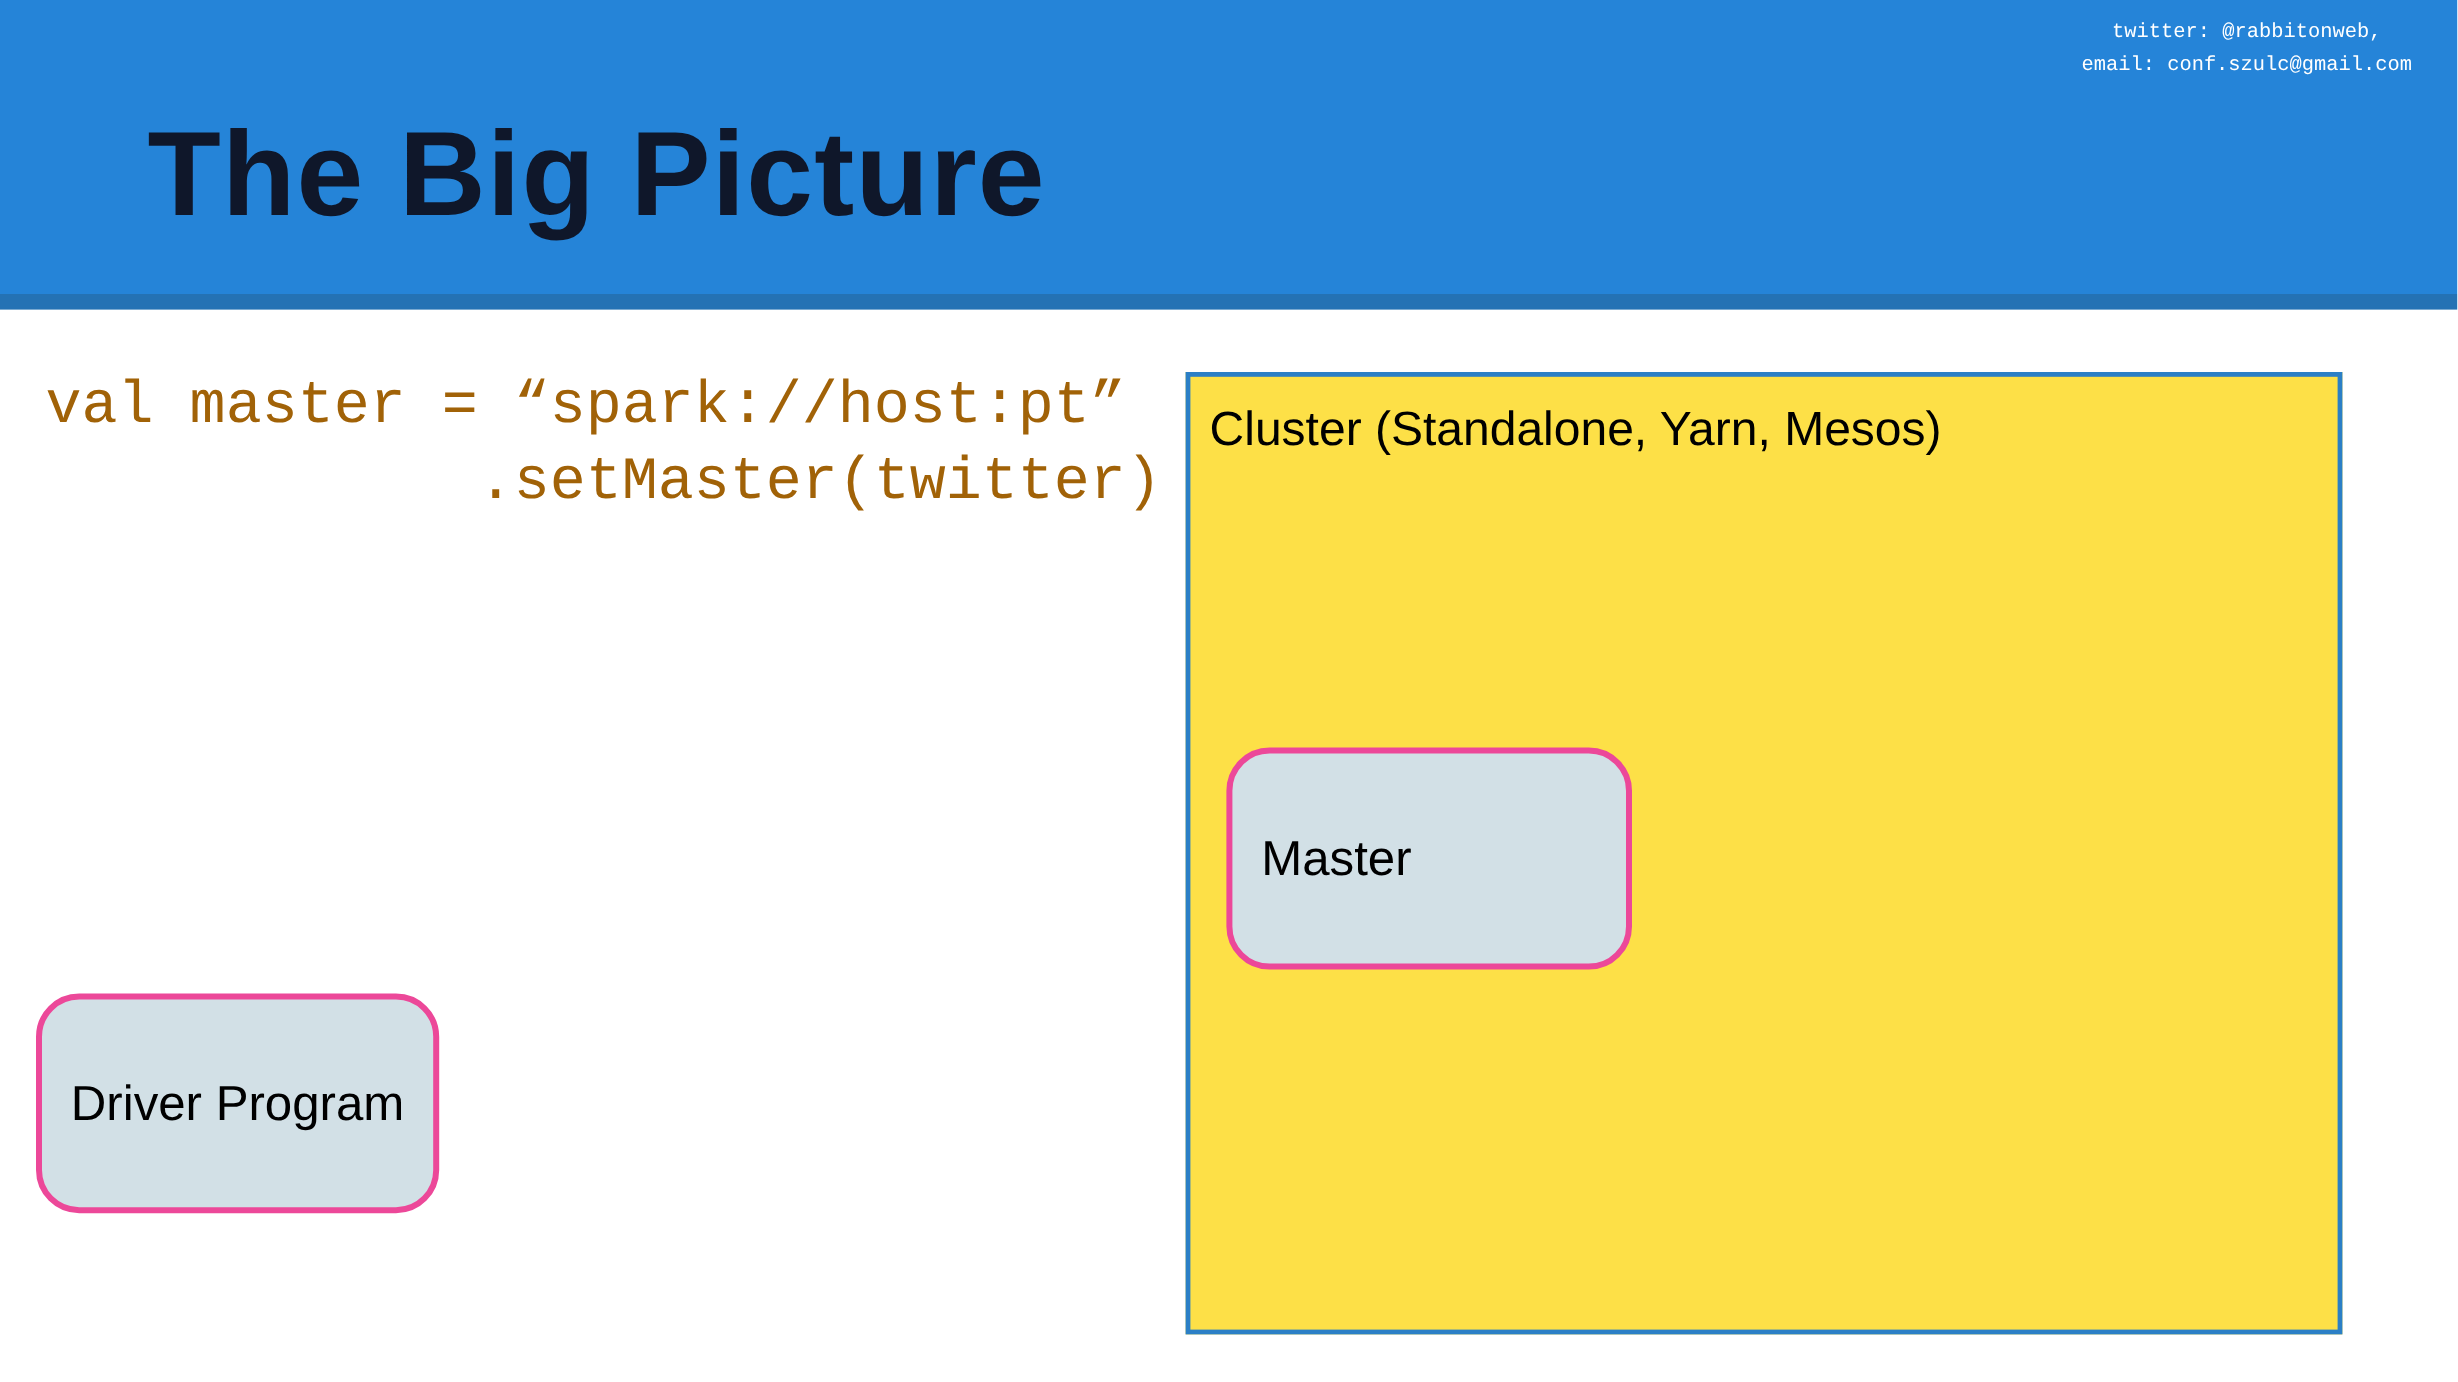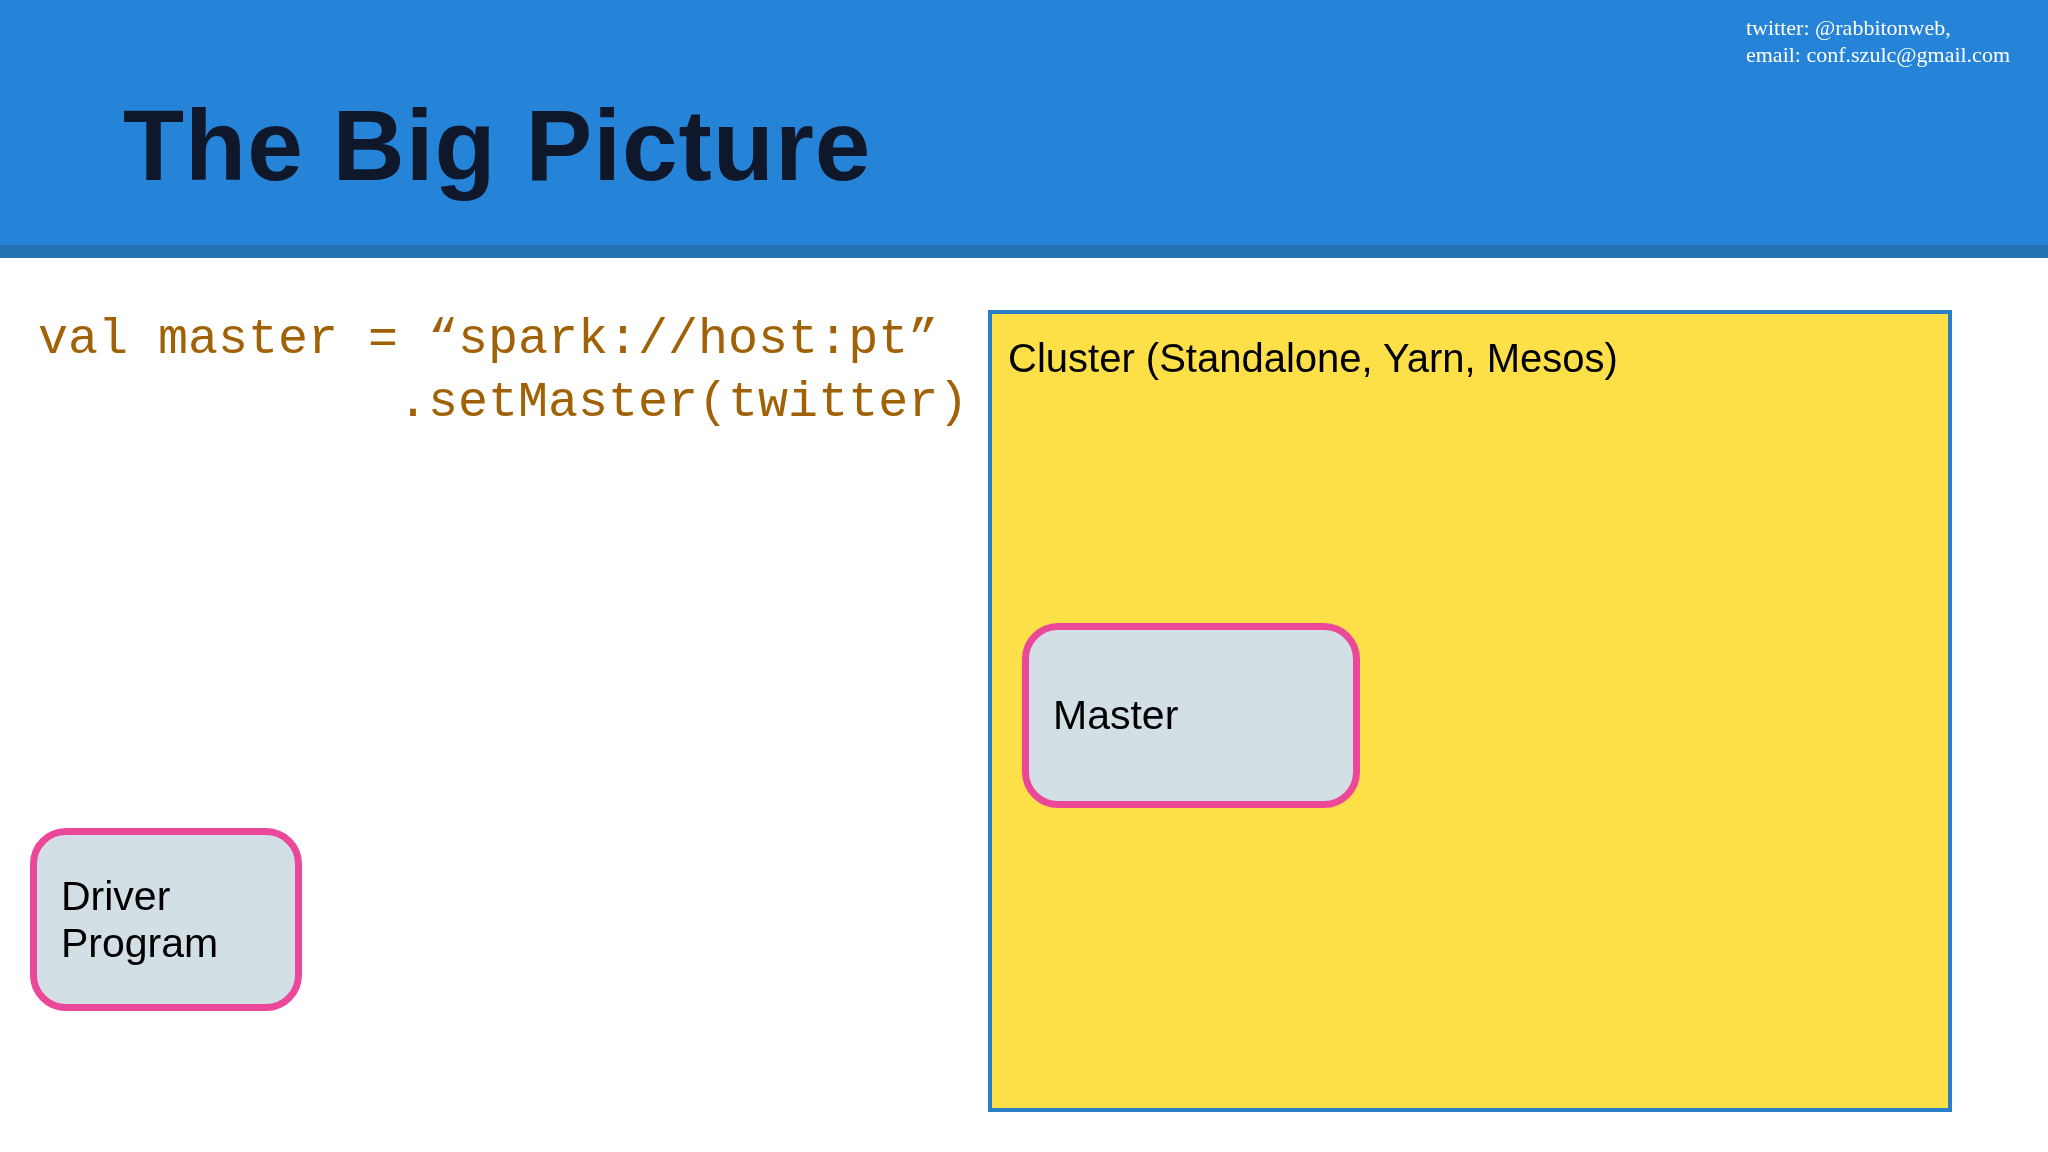--- a/index.html
+++ b/index.html
@@ -41,24 +41,24 @@
     font-weight: bold;
     letter-spacing: 1px;
     line-height: 1.15;
     font-family: "Liberation Sans", sans-serif;
   }
   .contact-info {
     position: absolute;
     top: 14px;
     right: 38px;
     color: #ffffff;
-    font-size: 22px;
+    font-size: 17px;
     line-height: 27px;
-    text-align: left;
-    font-family: Liberation Serif, serif;
+    text-align: center;
+    font-family: Liberation Mono, monospace;
   }
 
   
   .code-snippet {
     position: absolute;
     left: 38px;
     top: 308px;
     color: #a16207;
     font-family: "Liberation Mono", monospace;
     font-size: 50px;
@@ -84,39 +84,39 @@
     left: 16px;
     top: 22px;
     color: #000000;
     font-size: 40px;
     font-family: "Liberation Sans", sans-serif;
   }
   .node {
     position: absolute;
     box-sizing: border-box;
     background: #d2e0e6;
-    border: 7px solid #ec4899;
+    border: 5px solid #ec4899;
     border-radius: 36px;
     display: flex;
     align-items: center;
     padding-left: 24px;
     color: #000000;
     font-size: 41px;
     font-family: "Liberation Sans", sans-serif;
   }
   .master-node {
     left: 30px;          
     top: 309px;
     width: 338px;
     height: 185px;
   }
   .driver-program-node {
     left: 30px;          
     top: 828px;
-    width: 272px;
+    width: 336px;
     height: 183px;
   }
 </style>
 </head>
 <body>
 
 <div class="slide">
 
   <div class="header-bar">
     <h1 class="slide-title">The Big Picture</h1>

